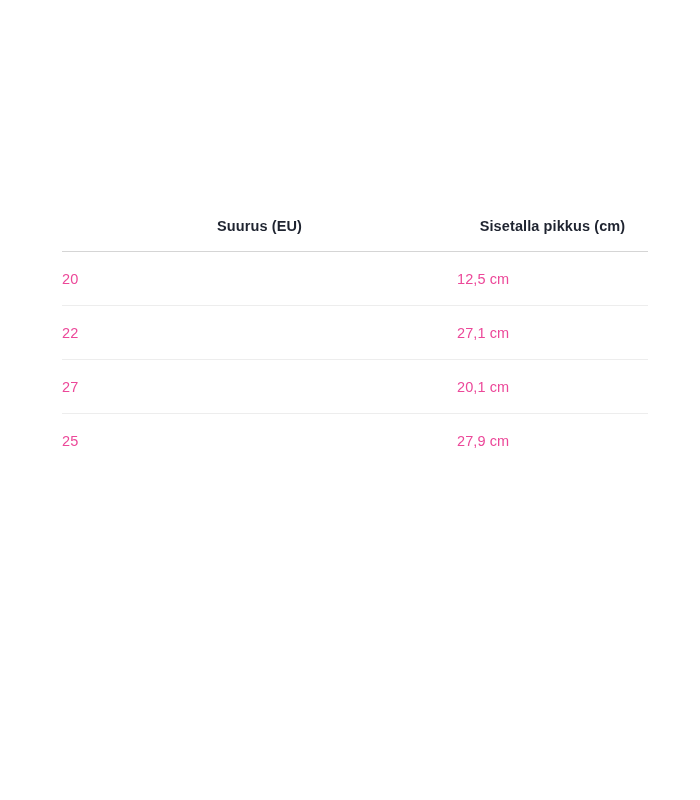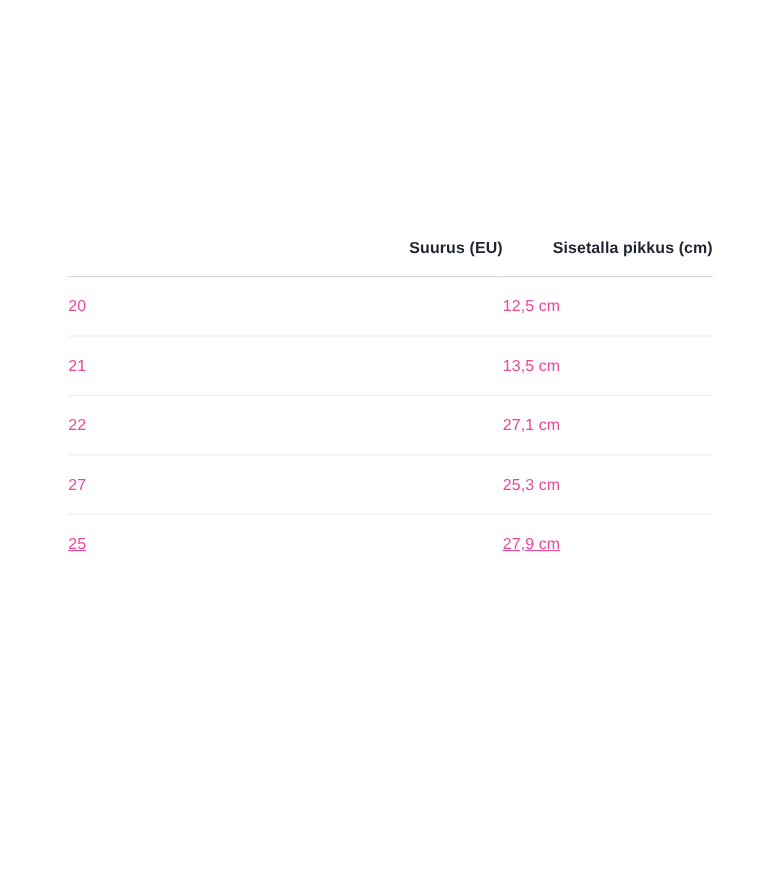--- a/index.html
+++ b/index.html
@@ -32,21 +32,21 @@
   table.size-table {
     width: 586px;
     border-collapse: collapse;
     table-layout: fixed;
   }
 
   table.size-table col.col-size  { width: 395px; }
   table.size-table col.col-len   { width: 191px; }
 
   table.size-table thead th {
-    text-align: right;
+    text-align: center;
     font-weight: bold;
     font-size: 14.5px;
     color: #1f2430;
     padding: 0 0 17px 0;
     border-bottom: 1px solid #d5d5d5;
     vertical-align: bottom;
     letter-spacing: 0.1px;
   }
 
   table.size-table tbody td {
@@ -55,21 +55,20 @@
     font-size: 14.5px;
     color: #ec4899;
     padding: 19px 0 18px 0;
     border-bottom: 1px solid #ededed;
     vertical-align: middle;
     letter-spacing: 0.1px;
   }
 
   table.size-table tbody tr:last-child td {
     border-bottom: none;
-    text-decoration: underline;
   }
 </style>
 </head>
 <body>
 
 <div id="size-chart-page">
 
   <div class="chart-wrap">
 
     <table class="size-table">
@@ -84,30 +83,26 @@
           <th>Sisetalla pikkus (cm)</th>
         </tr>
       </thead>
 
       <tbody>
         <tr>
           <td>20</td>
           <td>12,5 cm</td>
         </tr>
         <tr>
-          <td>21</td>
-          <td>13,5 cm</td>
-        </tr>
-        <tr>
           <td>22</td>
           <td>27,1 cm</td>
         </tr>
         <tr>
           <td>27</td>
-          <td>25,3 cm</td>
+          <td>20,1 cm</td>
         </tr>
         <tr>
           <td>25</td>
           <td>27,9 cm</td>
         </tr>
       </tbody>
     </table>
 
   </div>
 </div>

